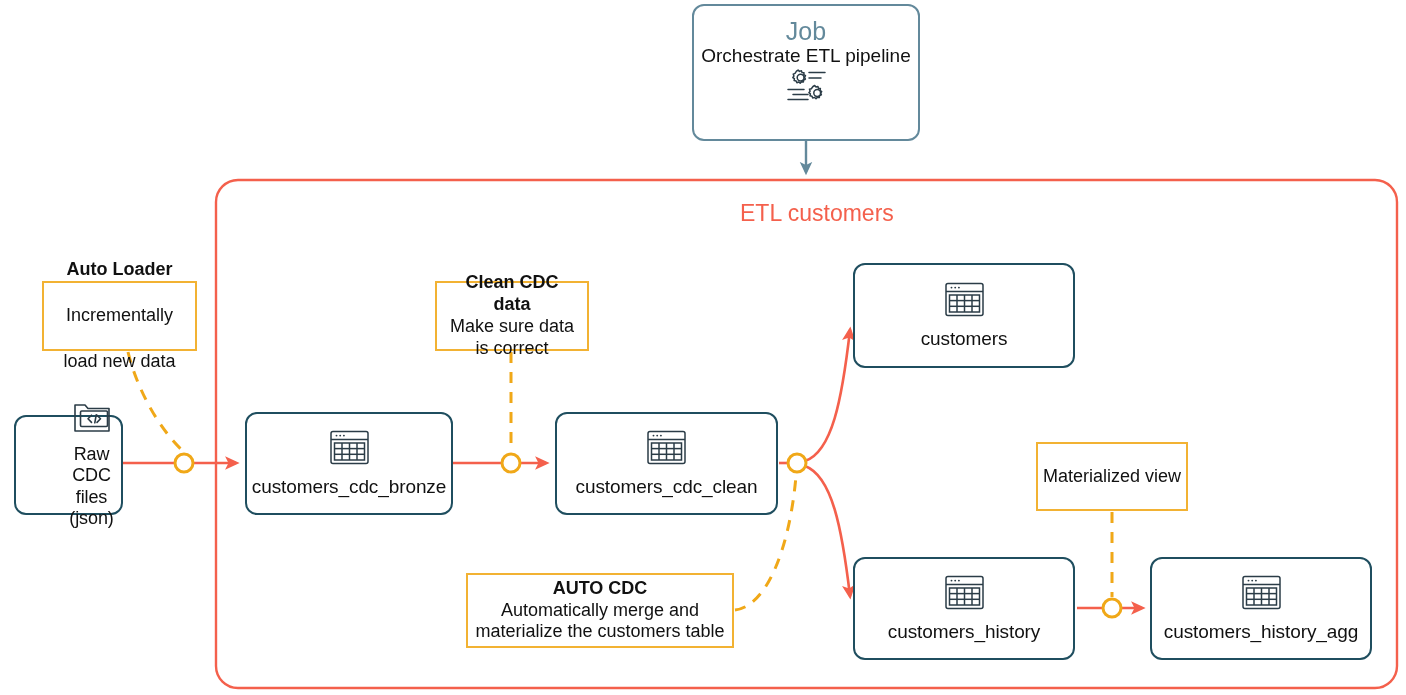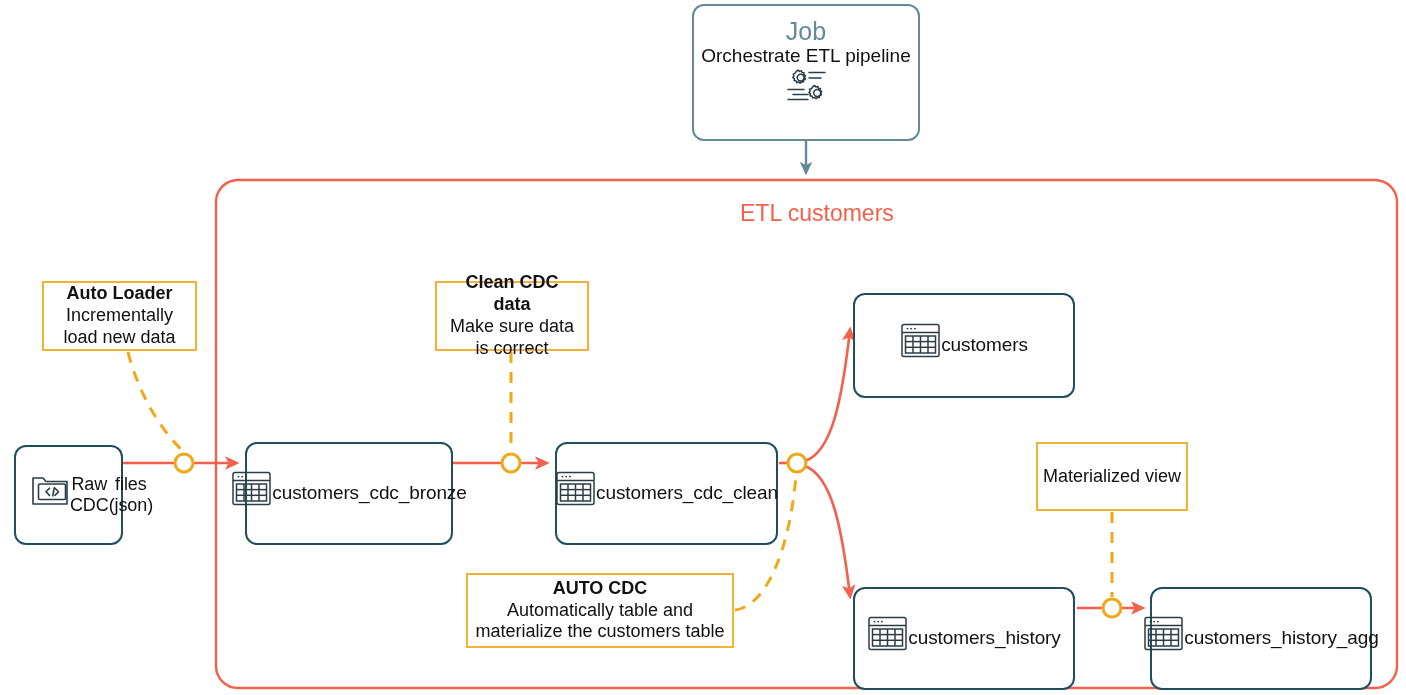--- a/index.html
+++ b/index.html
@@ -29,25 +29,24 @@
   svg.layer * { pointer-events: auto; }
 
   
   .node {
     position: absolute;
     box-sizing: border-box;
     border: 2.5px solid #1F4E5F;
     border-radius: 12px;
     background: #ffffff;
     display: flex;
-    flex-direction: row;
+    flex-direction: column;
     align-items: center;
     justify-content: center;
     color: #111111;
-    margin-top: 30px;
   }
   .node .node-label {
     font-size: 19px;
     line-height: 1.18;
     color: #111111;
     text-align: center;
     letter-spacing: -0.1px;
     white-space: nowrap;
   }
   .node.small .node-label {
@@ -285,35 +284,35 @@
         <line x1="5.5" y1="19.6" x2="35.5" y2="19.6"></line>
         <line x1="5.5" y1="25.3" x2="35.5" y2="25.3"></line>
         <line x1="13" y1="14" x2="13" y2="31"></line>
         <line x1="20.5" y1="14" x2="20.5" y2="31"></line>
         <line x1="28" y1="14" x2="28" y2="31"></line>
       </svg>
     </span>
     <div class="node-label">customers_history_agg</div>
   </div>
 
-  <div class="anno" style="left:42px; top:281px; width:155px; height:70px;">
+  <div class="anno" style="left:42px; top:281px; width:155px; height:70px;gap:24px;">
     <div class="anno-title">Auto Loader</div>
     <div class="anno-line">Incrementally</div>
     <div class="anno-line">load new data</div>
   </div>
 
   <div class="anno" style="left:435px; top:281px; width:154px; height:70px;">
     <div class="anno-title">Clean CDC data</div>
     <div class="anno-line">Make sure data</div>
     <div class="anno-line">is correct</div>
   </div>
 
   <div class="anno" style="left:466px; top:573px; width:268px; height:75px;">
     <div class="anno-title">AUTO CDC</div>
-    <div class="anno-line">Automatically table and</div>
+    <div class="anno-line">Automatically merge and</div>
     <div class="anno-line">materialize the customers table</div>
   </div>
 
   <div class="anno" style="left:1036px; top:442px; width:152px; height:69px;">
     <div class="anno-line">Materialized view</div>
   </div>
 
 </div>
 
 </body></html>

